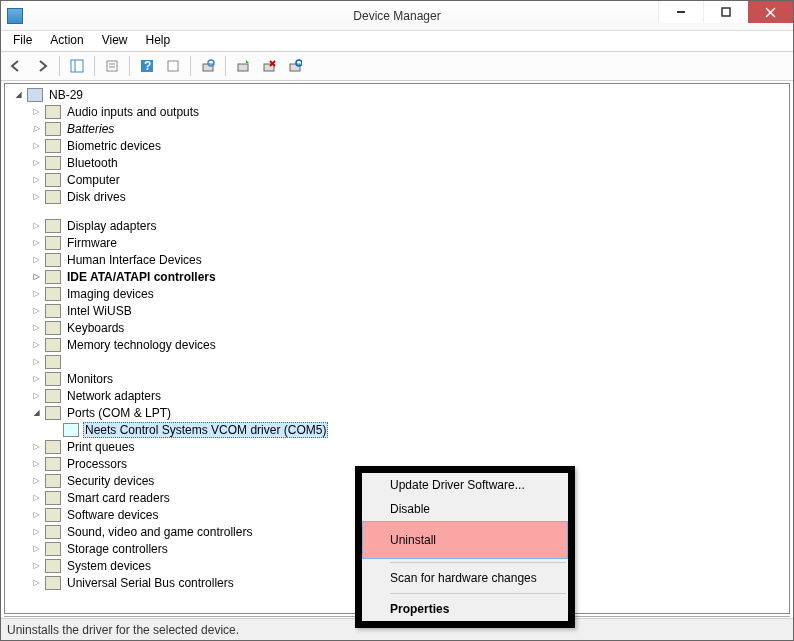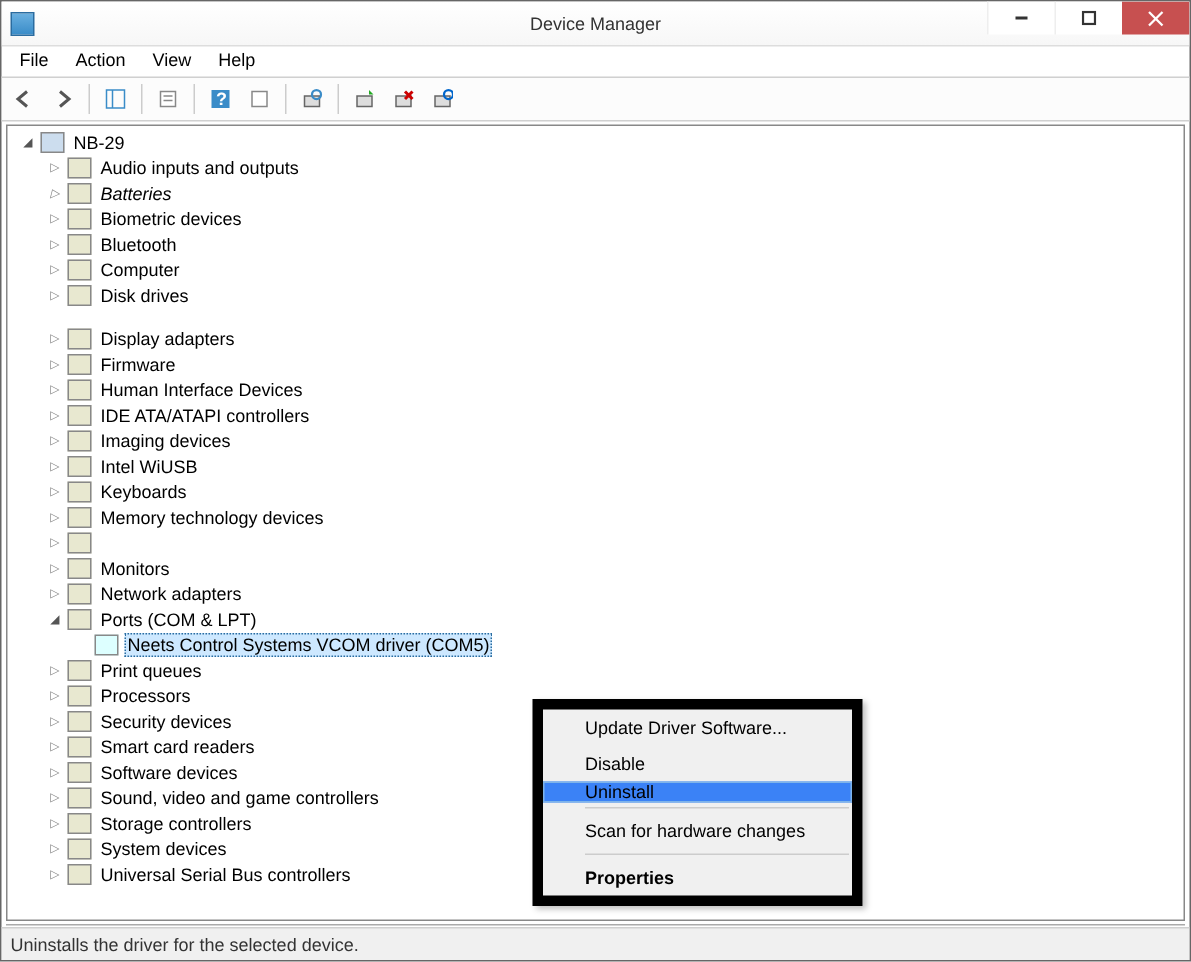--- a/index.html
+++ b/index.html
@@ -22,21 +22,21 @@
 .tree-expander { width: 11px; height: 11px; margin-right: 3px; display: inline-flex; align-items: center; justify-content: center; color: #888; font-size: 9px; }
 .tree-expander.open::before { content: "◢"; color:#555; font-size:8px;}
 .tree-expander.closed::before { content: "▷"; color:#888; font-size:8px;}
 .tree-icon { width: 16px; height: 14px; margin-right: 4px; display: inline-block; background:#d0d0d0; border:1px solid #888; }
 .tree-label { padding: 0 2px; }
 .tree-row.selected .tree-label { background: #cde8ff; border: 1px dotted #2a6ca0; padding: 0 1px; }
 .statusbar { position: absolute; bottom: 0; left: 0; right: 0; height: 22px; border-top: 1px solid #d0d0d0; background: #f0f0f0; display: flex; align-items: center; padding: 0 6px; color: #333; }
 .status-sep { position:absolute; bottom:22px; left:3px; right:3px; height:2px; border-top:1px solid #aaa;}
 .context-menu { position: absolute; left: 354px; top: 465px; width: 220px; background: #f0f0f0; border: 7px solid #000000; box-shadow: 2px 2px 4px rgba(0,0,0,.25); padding: 0; z-index: 100; }
 .ctx-item { height: 24px; display: flex; align-items: center; padding: 0 28px; cursor: default; }
-.ctx-item.highlight { background: #3b82f6; border:1px solid #7eb4ea; padding:0 27px; height:14px;}
+.ctx-item.highlight { background: #fca5a5; border:1px solid #7eb4ea; padding:0 27px; height:38px;}
 .ctx-item.bold { font-weight: bold; }
 .ctx-sep { height: 1px; background: #ccc; margin: 3px 2px 3px 28px; }
 svg { display:block; }
 </style>
 </head>
 <body>
 
 <div class="titlebar">
   <span class="app-icon"></span>
   <span class="title">Device Manager</span>
@@ -178,21 +178,21 @@
     <div class="tree-row" style="padding-left: 26px;">
       <span class="tree-expander closed"></span>
       <span class="tree-icon" style="background: rgb(232, 232, 208);"></span>
       <span class="tree-label">Firmware</span>
     </div>
     <div class="tree-row" style="padding-left: 26px;">
       <span class="tree-expander closed"></span>
       <span class="tree-icon" style="background: rgb(232, 232, 208);"></span>
       <span class="tree-label">Human Interface Devices</span>
     </div>
-    <div class="tree-row" style="padding-left: 26px;">
+    <div class="tree-row" style="padding-left: 26px; font-weight: bold;">
       <span class="tree-expander closed"></span>
       <span class="tree-icon" style="background: rgb(232, 232, 208);"></span>
       <span class="tree-label">IDE ATA/ATAPI controllers</span>
     </div>
     <div class="tree-row" style="padding-left: 26px;">
       <span class="tree-expander closed"></span>
       <span class="tree-icon" style="background: rgb(232, 232, 208);"></span>
       <span class="tree-label">Imaging devices</span>
     </div>
     <div class="tree-row" style="padding-left: 26px;">

